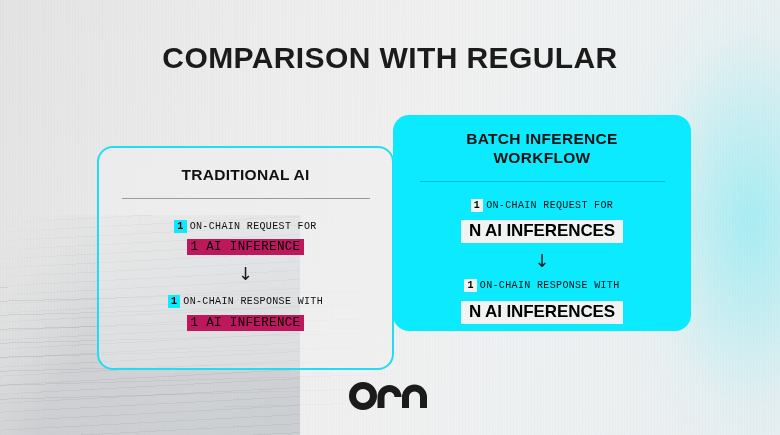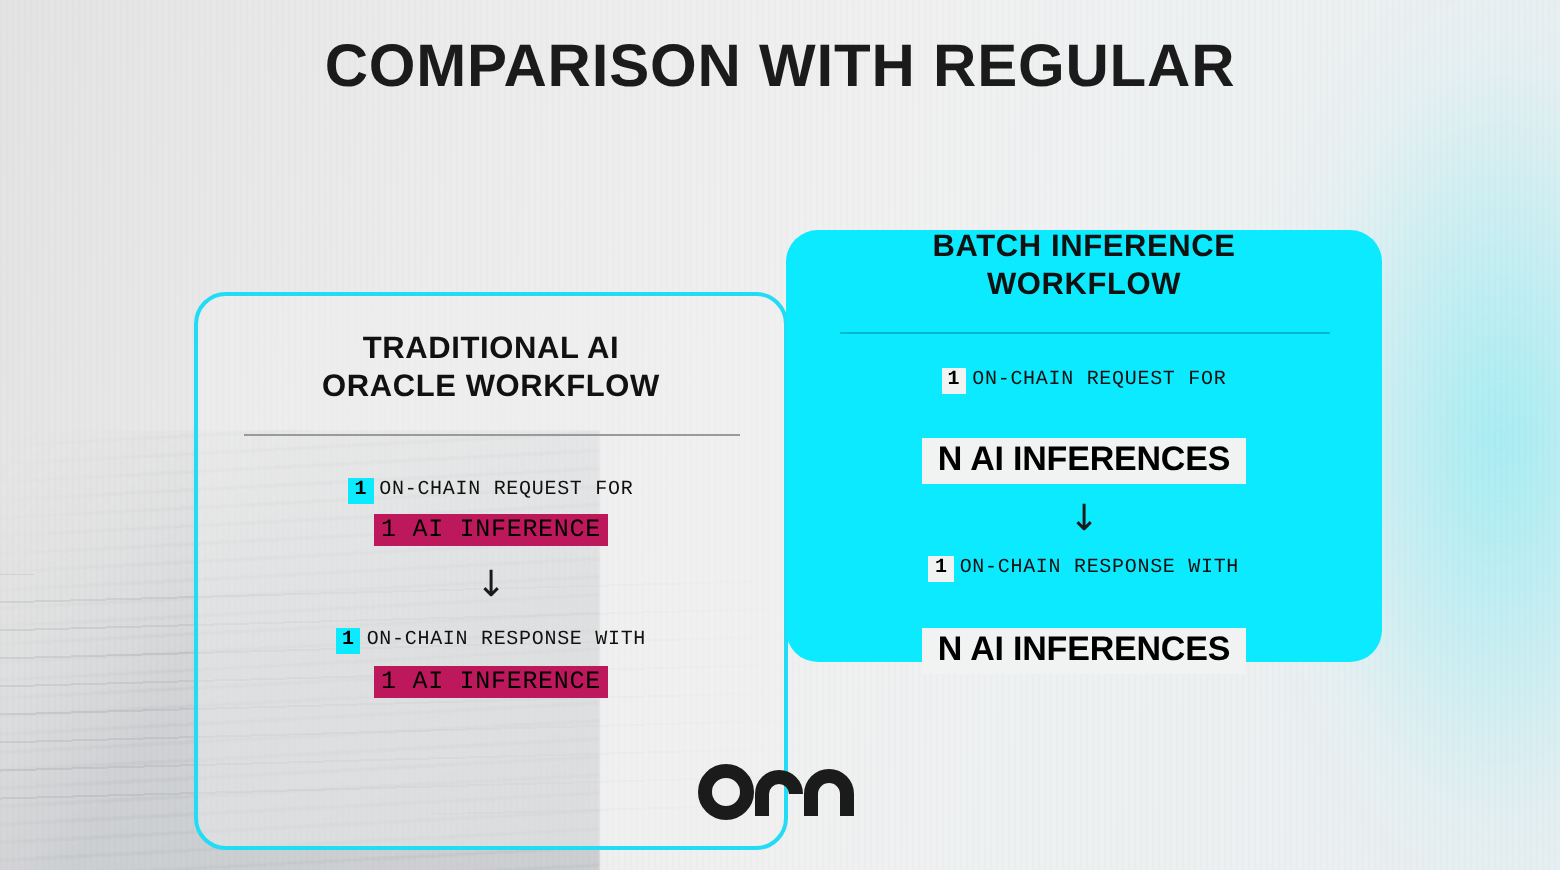--- a/index.html
+++ b/index.html
@@ -75,21 +75,21 @@
     position: absolute;
     inset: 0;
     background-image:
       repeating-linear-gradient(90deg, rgba(0,0,0,0.018) 0 1px, rgba(255,255,255,0) 1px 3px);
     opacity: 0.6;
   }
 
   
   #page-title {
     position: absolute;
-    top: 16px;
+    top: 40px;
     left: 0;
     width: 780px;
     text-align: center;
     font-weight: 700;
     font-size: 30px;
     line-height: 1.17;
     letter-spacing: 0.4px;
     color: #1b1b1b;
     text-transform: uppercase;
   }
@@ -98,32 +98,33 @@
   
   .card {
     position: absolute;
     border-radius: 16px;
   }
 
   #card-traditional {
     left: 97px;
     top: 146px;
     width: 297px;
-    height: 279px;
+    height: 224px;
     border: 2px solid #22dcf5;
     background: rgba(240, 240, 240, 0.42);
     padding-top: 18px;
   }
 
   #card-batch {
     left: 393px;
     top: 115px;
     width: 298px;
     height: 216px;
     background: #0ceaff;
+    padding-top: 15px;
   }
 
   .card-heading {
     text-align: center;
     font-weight: 700;
     font-size: 15.5px;
     line-height: 1.22;
     letter-spacing: 0.3px;
     color: #111111;
     text-transform: uppercase;
@@ -176,21 +177,21 @@
 
   .hl-white {
     display: inline-block;
     background: #f1f2f2;
     color: #000000;
     font-family: "Liberation Sans", sans-serif;
     font-weight: 700;
     font-size: 17px;
     letter-spacing: -0.1px;
     padding: 1px 8px 2px 8px;
-    margin-top: 19px;
+    margin-top: 5px;
     text-align: center;
   }
 
   .arrow-row {
     text-align: center;
     font-size: 18px;
     color: #1a1a1a;
     line-height: 1;
     margin: 11px 0 11px 0;
     font-family: "DejaVu Sans", sans-serif;
@@ -222,21 +223,20 @@
 </div>
 
 <h1 id="page-title">
   <span class="tline">COMPARISON WITH REGULAR</span>
 </h1>
 
 <section class="card" id="card-traditional">
 
   <div class="card-heading">
     <span class="hline">TRADITIONAL AI</span>
-    <span class="hline">ORACLE WORKFLOW</span>
   </div>
 
   <div class="divider" id="divider-traditional"></div>
 
   <div class="steps">
 
     <div class="step">
       <div class="step-line">
         <span class="num-chip">1</span><span>ON-CHAIN REQUEST FOR</span>
       </div>

